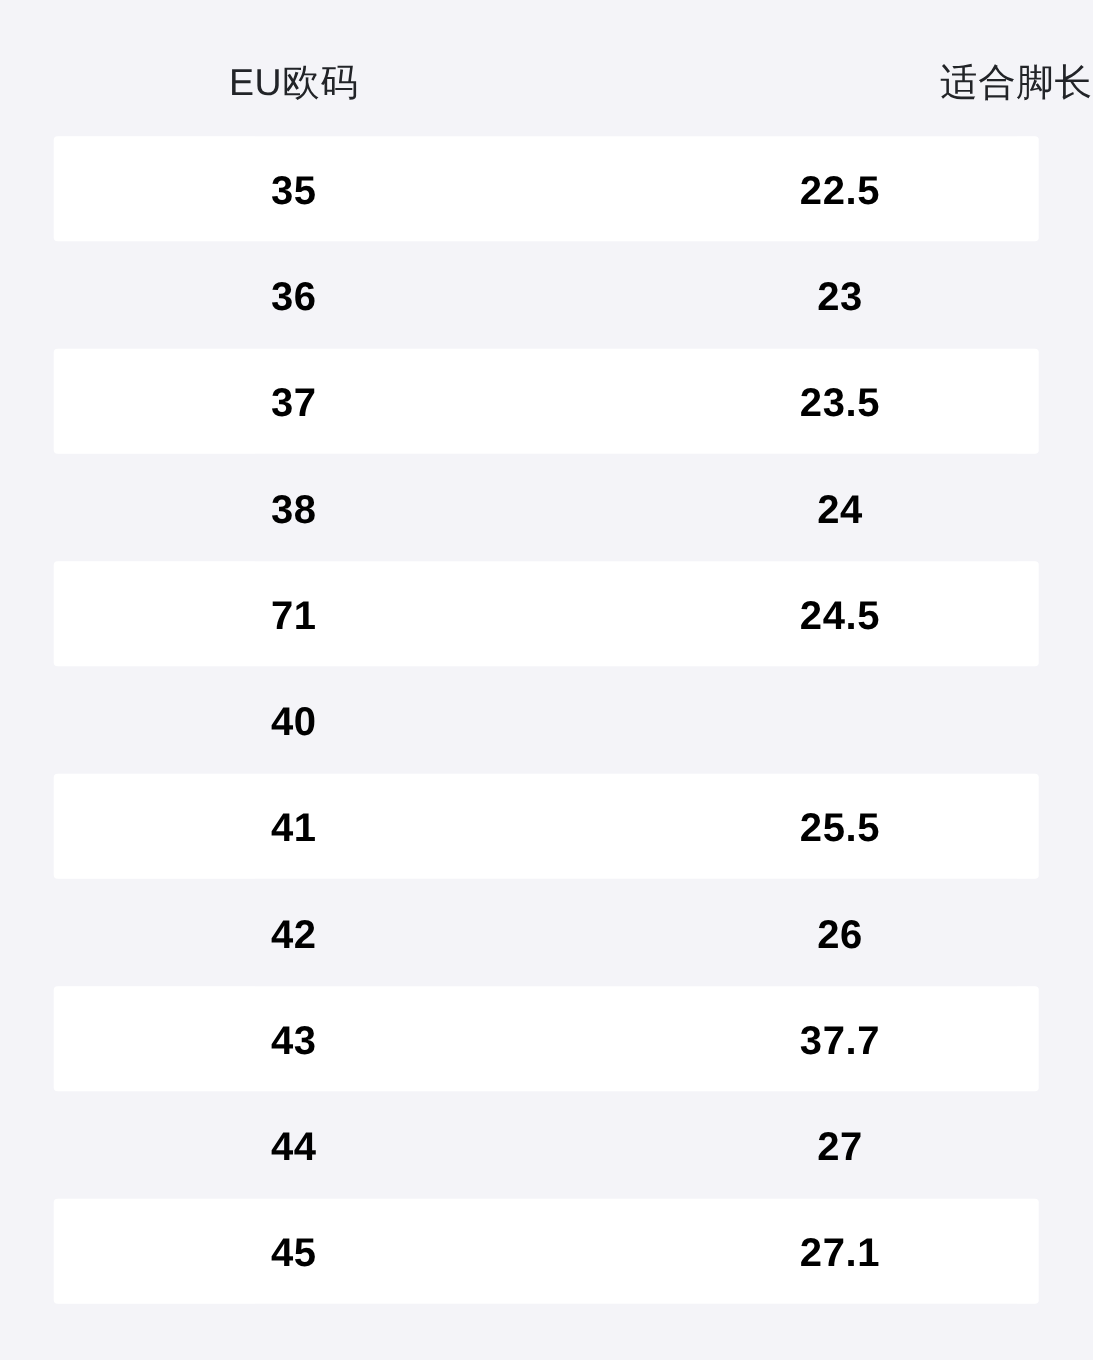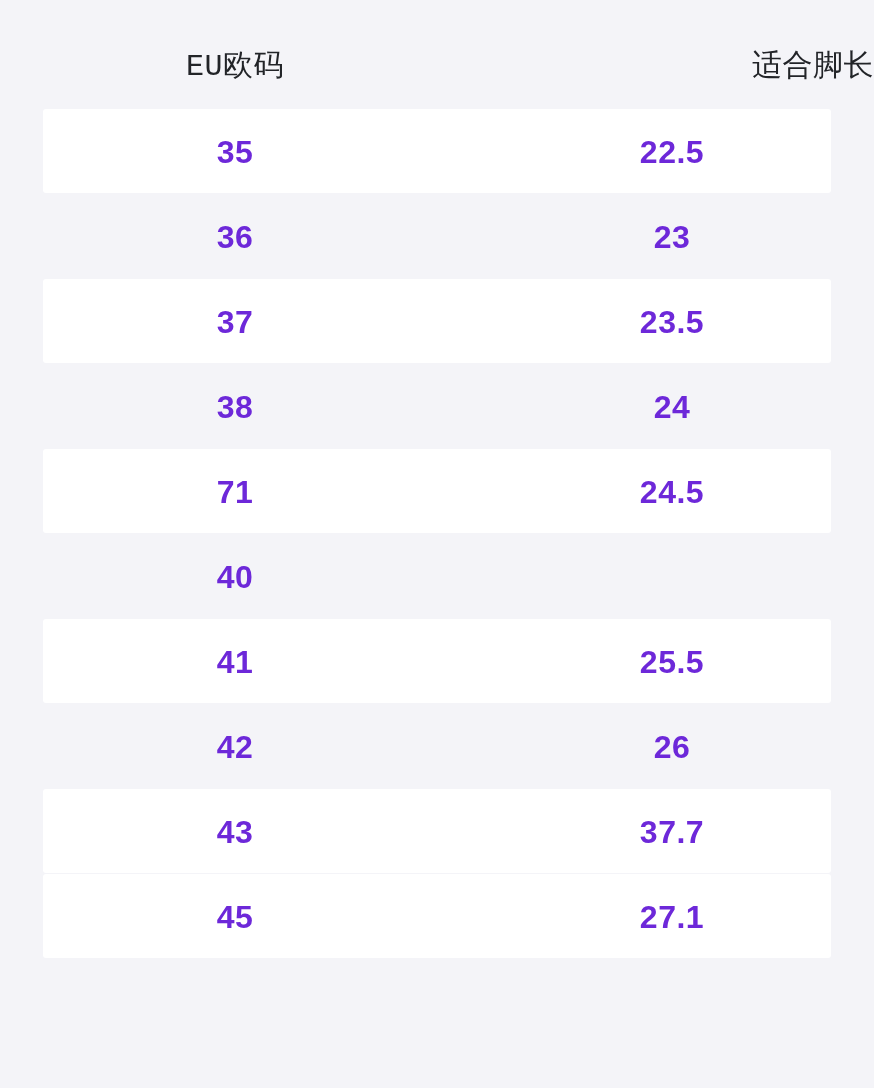--- a/index.html
+++ b/index.html
@@ -32,21 +32,20 @@
     align-items: center;
   }
   .header-cell {
     font-size: 30px;
     font-weight: 400;
     color: #222428;
     text-align: center;
     letter-spacing: 0.5px;
     line-height: 1;
     white-space: nowrap;
-    font-family: Liberation Mono, monospace;
   }
   .col-eu {
     width: 470px;          
     text-align: center;
   }
   .col-len {
     width: 404px;          
     text-align: right;
   }
 
@@ -74,21 +73,21 @@
     z-index: 0;
   }
   .chart-row.odd .row-bg {
     background: #ffffff;
   }
   .cell {
     position: relative;
     z-index: 1;
     font-size: 32px;
     font-weight: 700;
-    color: #6d28d9;
+    color: #000000;
     text-align: center;
     line-height: 1;
     letter-spacing: 0.5px;
     white-space: nowrap;
   }
   .cell.col-eu  { width: 470px; }
   .cell.col-len { width: 404px; }
 </style>
 </head>
 <body>
@@ -138,20 +137,25 @@
       <div class="chart-row even">
         <div class="row-bg"></div>
         <div class="cell col-eu">42</div>
         <div class="cell col-len">26</div>
       </div>
       <div class="chart-row odd">
         <div class="row-bg"></div>
         <div class="cell col-eu">43</div>
         <div class="cell col-len">37.7</div>
       </div>
+      <div class="chart-row even">
+        <div class="row-bg"></div>
+        <div class="cell col-eu">44</div>
+        <div class="cell col-len">27</div>
+      </div>
       <div class="chart-row odd">
         <div class="row-bg"></div>
         <div class="cell col-eu">45</div>
         <div class="cell col-len">27.1</div>
       </div>
     </div>
 
 </div>
 
 </body></html>

